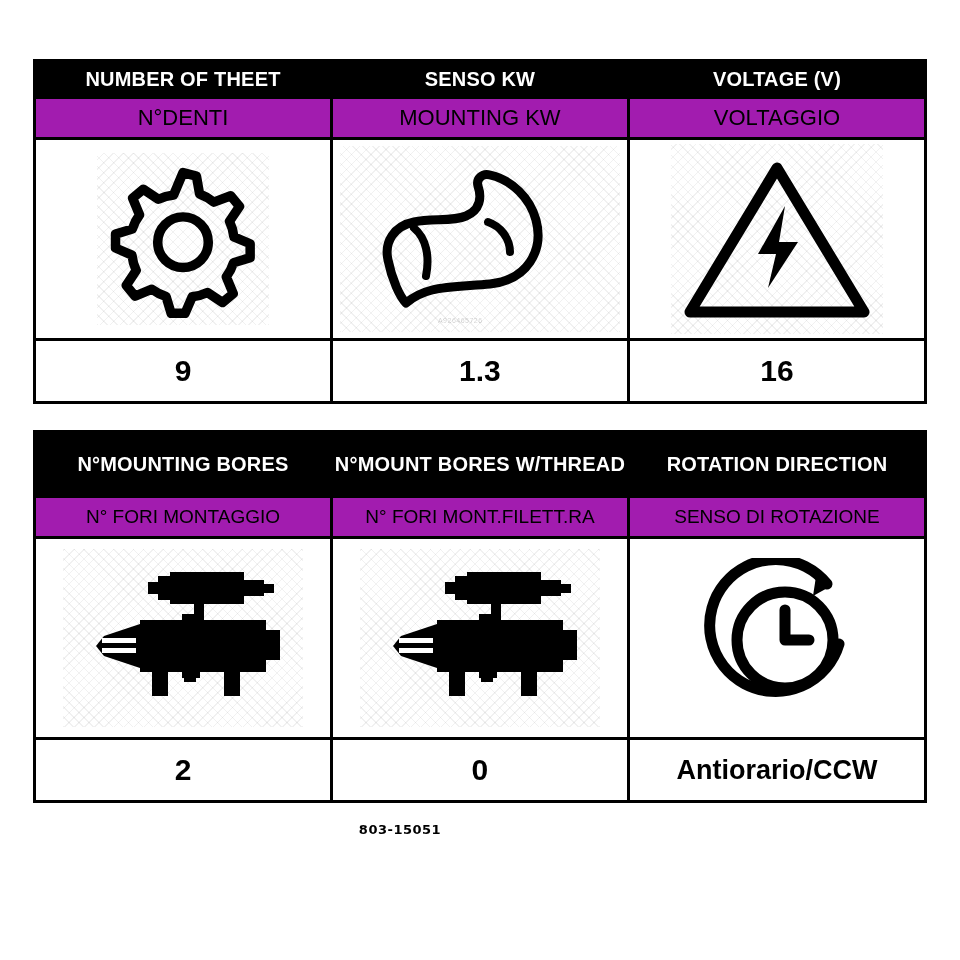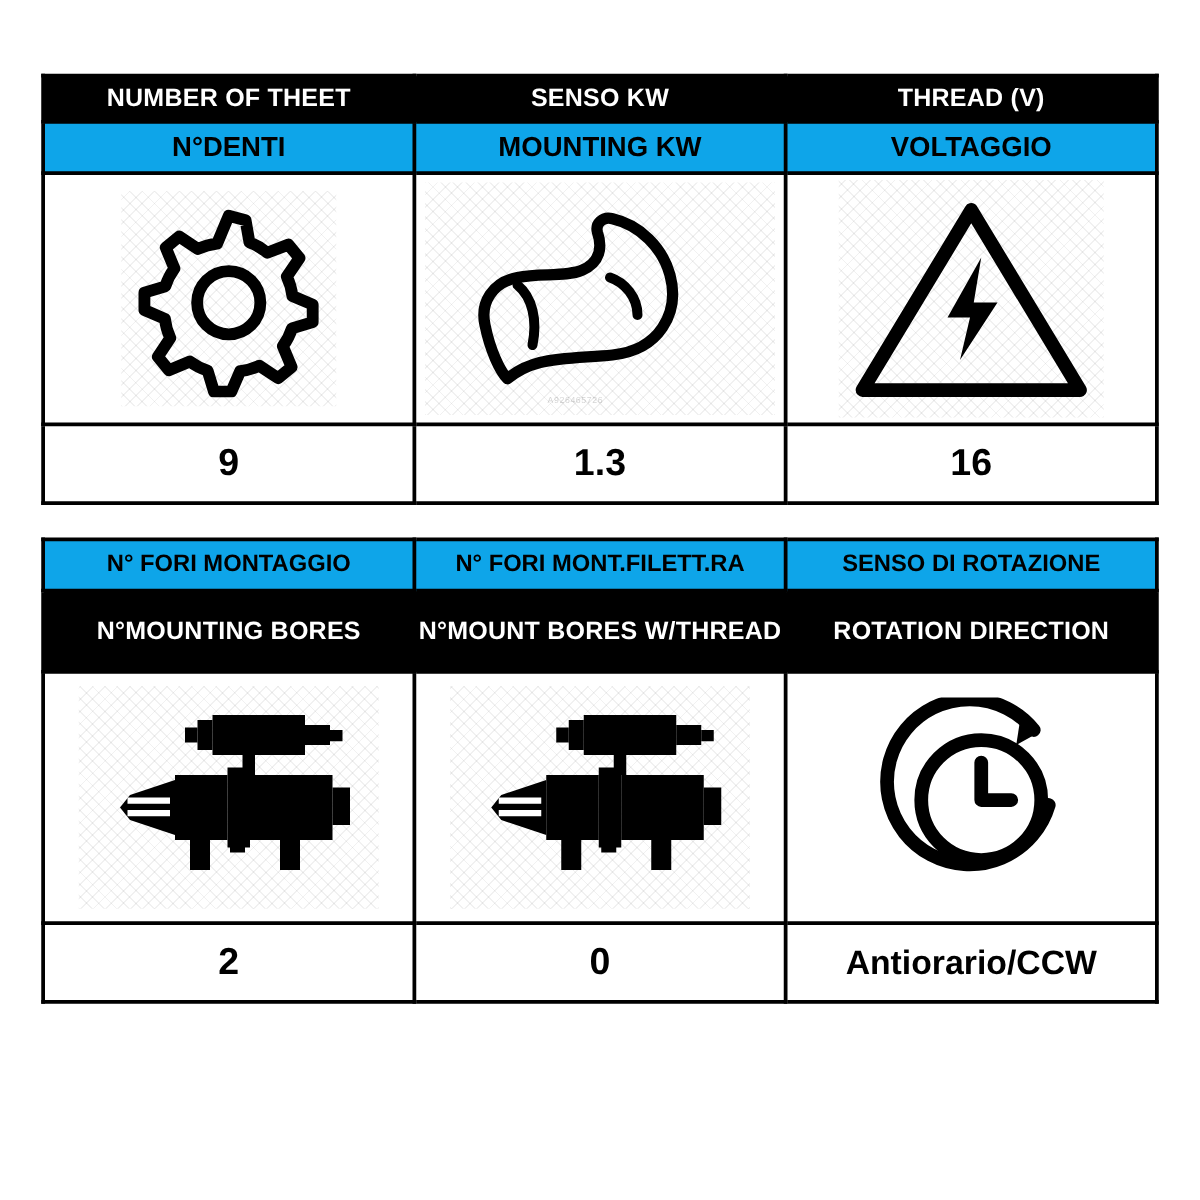--- a/index.html
+++ b/index.html
@@ -45,23 +45,23 @@
     font-size: 20px;
     letter-spacing: 0.2px;
     height: 34px;
     border-left-color: #000;
     border-right-color: #000;
     border-top-color: #000;
     border-bottom-color: #000;
   }
   .hdr-en.tall { height: 62px; line-height: 1.25; }
   .hdr-it {
-    background: #0ea5e9;
+    background: #a21caf;
     color: #000;
-    font-weight: bold;
+    font-weight: normal;
     font-size: 22px;
     height: 38px;
   }
   .hdr-it.small { font-size: 19px; }
   .icon-cell {
     background: #fff;
     height: 198px;
   }
   .value-cell {
     background: #fff;
@@ -113,21 +113,21 @@
 </head>
 <body>
 
 <div class="sheet">
 
   <table class="spec-table top">
     <tbody>
         <tr>
       <th class="hdr-en" style="width:33.33%">NUMBER OF THEET</th>
       <th class="hdr-en" style="width:33.33%">SENSO KW</th>
-      <th class="hdr-en" style="width:33.34%">THREAD (V)</th>
+      <th class="hdr-en" style="width:33.34%">VOLTAGE (V)</th>
     </tr>
     <tr>
       <td class="hdr-it">N°DENTI</td>
       <td class="hdr-it">MOUNTING KW</td>
       <td class="hdr-it">VOLTAGGIO</td>
     </tr>
     <tr>
 
       <td class="icon-cell">
         <div class="icon-wrap">
@@ -196,28 +196,28 @@
       <td class="value-cell">9</td>
       <td class="value-cell">1.3</td>
       <td class="value-cell">16</td>
     </tr>
   </tbody>
     </table>
 
   <table class="spec-table bottom">
     <tbody>
         <tr>
+      <th class="hdr-en tall" style="width:33.33%">N°MOUNTING BORES</th>
+      <th class="hdr-en tall" style="width:33.33%">N°MOUNT BORES W/THREAD</th>
+      <th class="hdr-en tall" style="width:33.34%">ROTATION DIRECTION</th>
+    </tr>
+    <tr>
       <td class="hdr-it small">N° FORI MONTAGGIO</td>
       <td class="hdr-it small">N° FORI MONT.FILETT.RA</td>
       <td class="hdr-it small">SENSO DI ROTAZIONE</td>
-    </tr>
-    <tr>
-      <th class="hdr-en tall" style="width:33.33%">N°MOUNTING BORES</th>
-      <th class="hdr-en tall" style="width:33.33%">N°MOUNT BORES W/THREAD</th>
-      <th class="hdr-en tall" style="width:33.34%">ROTATION DIRECTION</th>
     </tr>
     <tr>
 
       <td class="icon-cell">
         <div class="icon-wrap">
           <div class="hatch hatch-box" style="width:240px;height:178px;">
             <svg width="218" height="160" viewBox="0 0 218 160" aria-hidden="true">
 
               <rect x="96" y="14" width="74" height="32" fill="#000"></rect>
               <rect x="170" y="22" width="20" height="16" fill="#000"></rect>
@@ -282,14 +282,15 @@
       </td>
     </tr>
     <tr>
       <td class="value-cell">2</td>
       <td class="value-cell">0</td>
       <td class="value-cell ccw">Antiorario/CCW</td>
     </tr>
   </tbody>
     </table>
 
+  <div class="part-number">803-15051</div>
 
 </div>
 
 </body></html>

